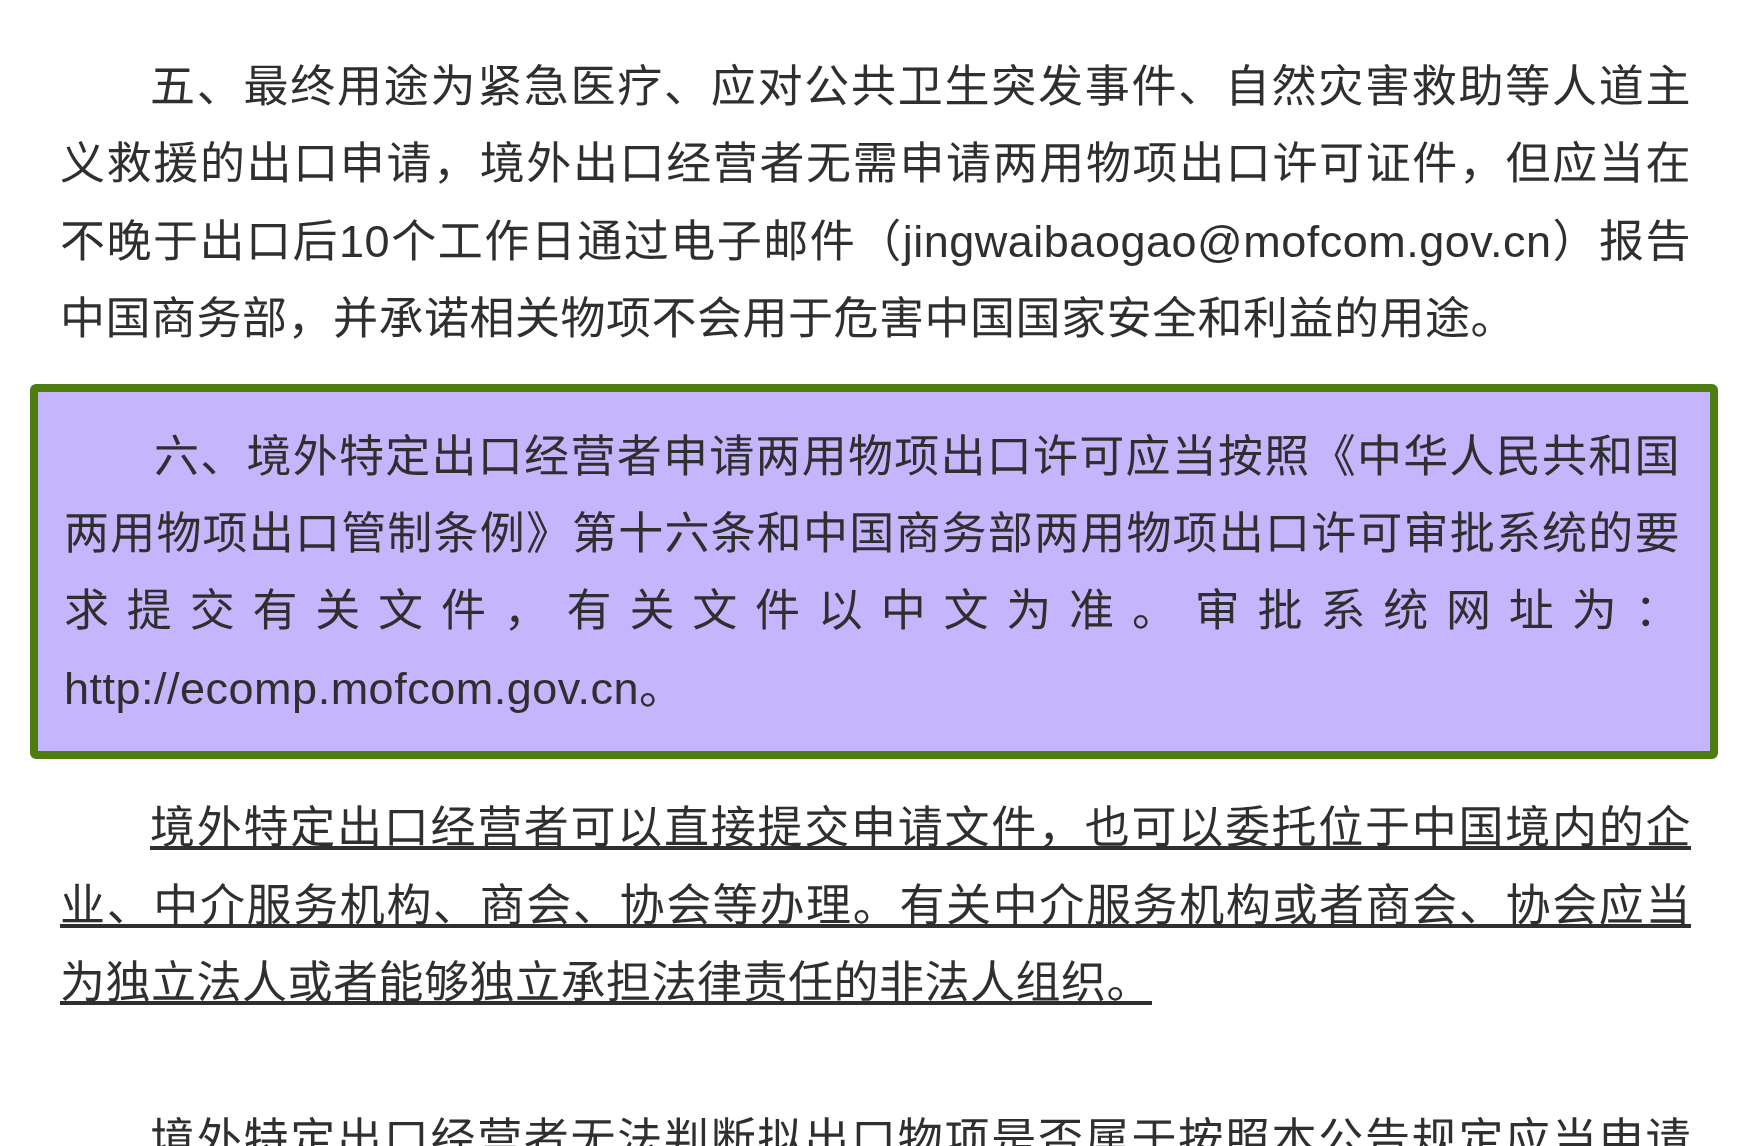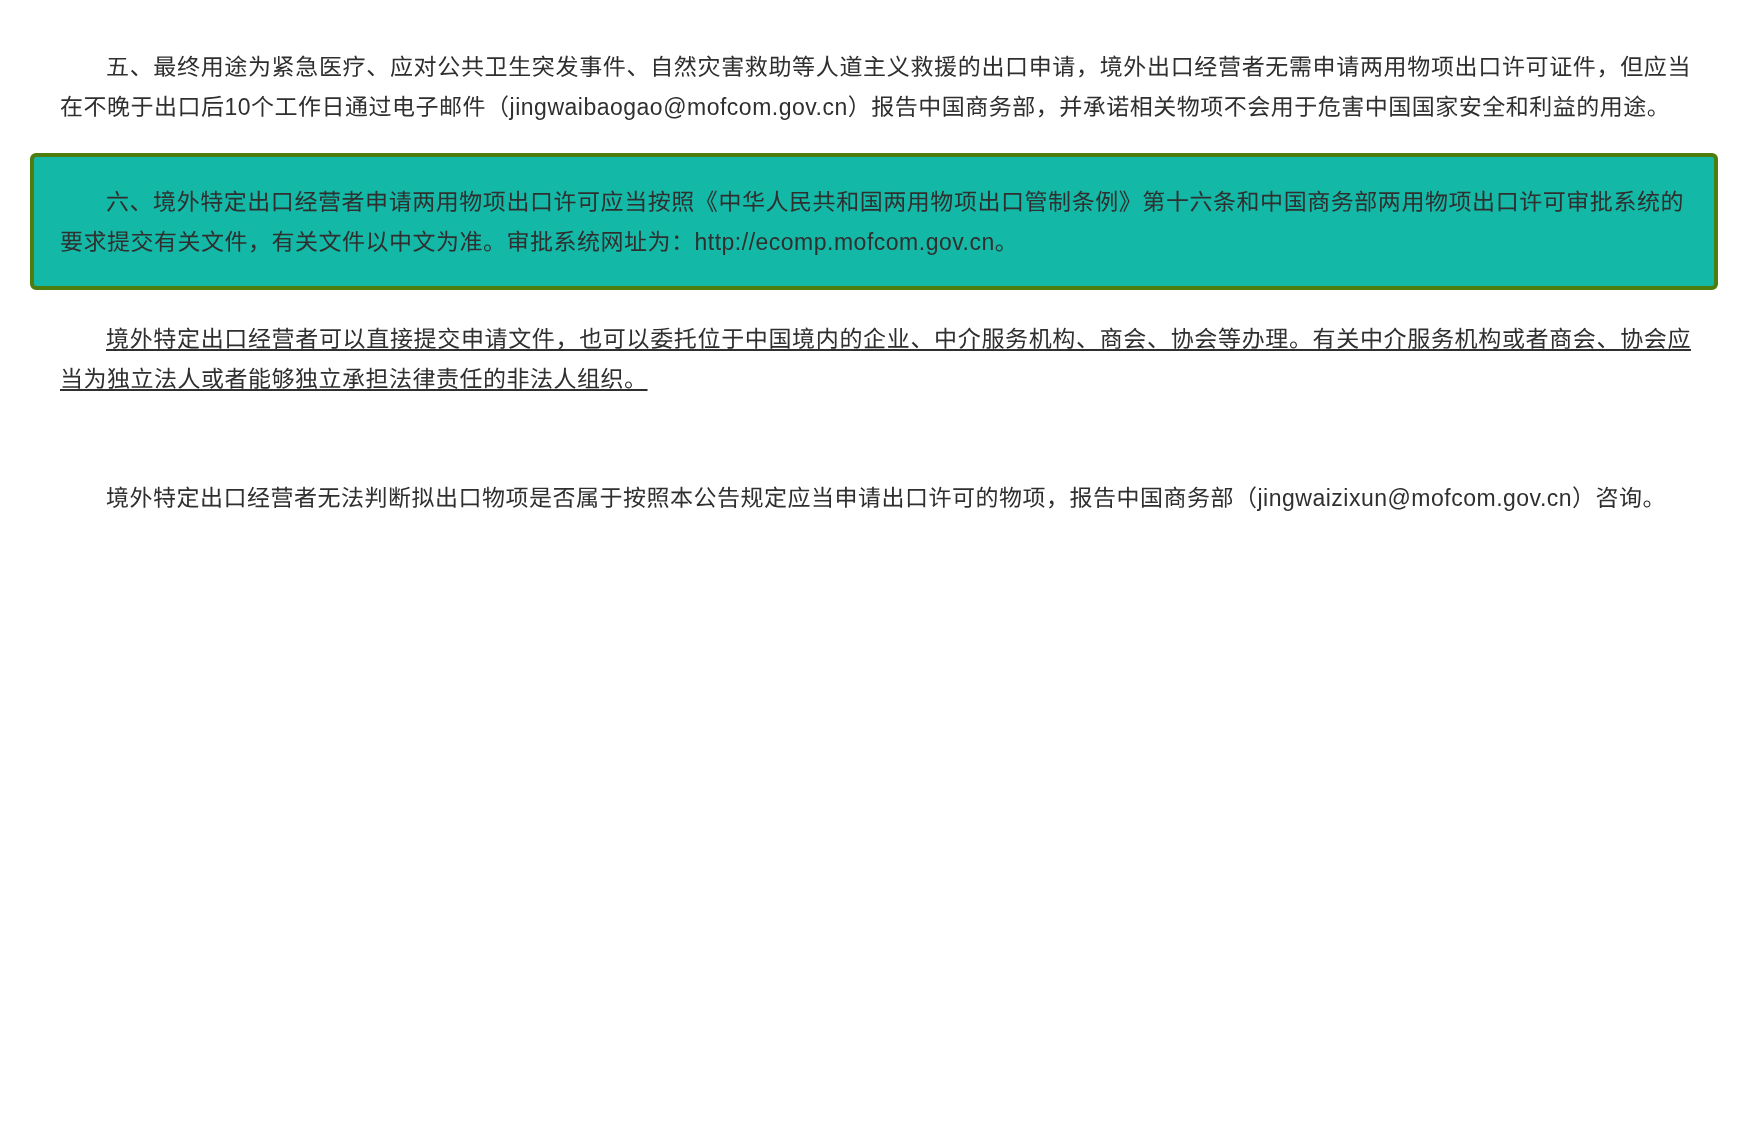--- a/index.html
+++ b/index.html
@@ -16,40 +16,40 @@
     overflow: hidden;
   }
   .page {
     position: relative;
     width: 1756px;
     height: 1146px;
     box-sizing: border-box;
     padding: 30px 30px 0 30px;
   }
   .para {
-    font-size: 23px;
+    font-size: 45px;
     line-height: 1.72;
     letter-spacing: 0.5px;
     color: #2f2f2f;
     text-align: justify;
     margin: 0;
   }
   .para.indent {
     text-indent: 2em;
   }
   
   .p-five {
     margin: 0 0 26px 0;
     padding: 0 35px 0 30px;
   }
   
   .highlight-box {
-    border: 4px solid #4d7c0f;
+    border: 8px solid #4d7c0f;
     border-radius: 6px;
-    background: #14b8a6;
+    background: #c4b5fd;
     padding: 26px 30px 24px 26px;
     margin: 0 8px 30px 0;
     box-sizing: border-box;
   }
   .highlight-box .para {
     color: #2f2f2f;
   }
   .p-after {
     margin: 0 0 30px 0;
     padding: 0 35px 0 30px;

